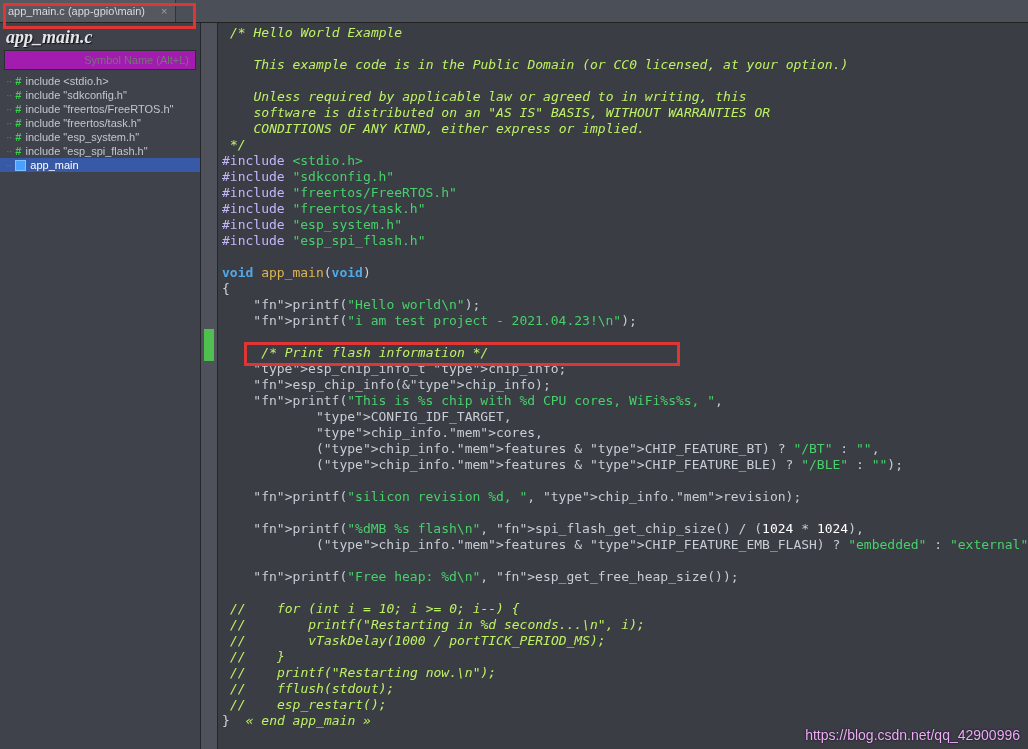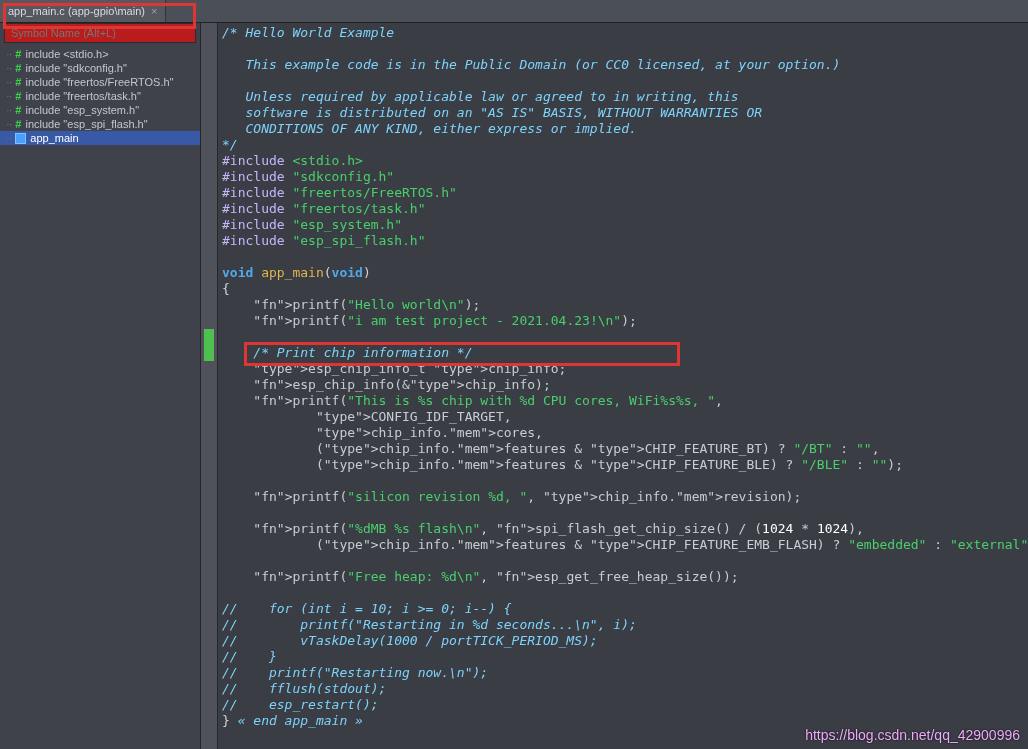--- a/index.html
+++ b/index.html
@@ -3,58 +3,58 @@
 <meta charset="utf-8">
 <style>
   html,body{margin:0;padding:0;height:100%;background:#383b42;color:#aab2b9;
             font-family:Consolas,"Courier New",monospace;font-size:13px;}
   .app{display:flex;flex-direction:column;width:1028px;height:749px;
        background:#383b42;position:relative;overflow:hidden;}
 
   
   .tabbar{height:22px;display:flex;align-items:stretch;background:#4b4f57;
           border-bottom:1px solid #222;}
-  .tab{display:flex;align-items:center;padding:0 8px;gap:6px;
+  .tab{display:flex;align-items:center;padding:0 8px;gap:16px;
        background:#55585e;color:#d7dbe0;font-size:11px;
        font-family:Verdana,Arial,sans-serif;
        border-right:1px solid #32343a;}
   .tab .close{color:#9aa0a6;cursor:pointer;font-size:11px;}
   .tabbar .highlight{position:absolute;top:3px;left:3px;width:187px;height:20px;
        border:3px solid #e03535;pointer-events:none;}
 
   
   .split{flex:1;display:flex;min-height:0;}
   .left{width:200px;display:flex;flex-direction:column;background:#3f424a;
         border-right:1px solid #24262a;}
   .fname{font-family:"Times New Roman",Georgia,serif;font-style:italic;
          font-weight:bold;font-size:18px;color:#e2e5ea;padding:4px 6px 2px 6px;
          text-shadow:1px 1px 1px #111;}
   .symfield{margin:0 4px 4px 4px;}
   .symfield input{width:100%;height:20px;border:1px solid #2a2c30;
-        background:#b91c1c;color:#c6ccd3;font-size:11px;padding:4px 6px;
-        font-family:Verdana,Arial,sans-serif;box-sizing:border-box;}
+        background:#a21caf;color:#c6ccd3;font-size:11px;padding:4px 6px;
+        font-family:Verdana,Arial,sans-serif;box-sizing:border-box;text-align:right;}
   .tree{flex:1;overflow:auto;font-size:11px;font-family:Verdana,Arial,sans-serif;}
   .tree .item{display:flex;align-items:center;height:14px;padding:0 0 0 6px;
         gap:4px;color:#c1c7ce;white-space:nowrap;}
   .tree .item.sel{background:#3759a6;color:#fff;}
   .tree .dots{color:#6a6f78;letter-spacing:-1px;}
   .icn-hash{color:#3ad14e;font-weight:bold;}
   .icn-fn{width:9px;height:9px;background:#49a0ff;display:inline-block;
           border:1px solid #7ec2ff;}
 
   
   .editor-wrap{flex:1;display:flex;min-width:0;}
   .gutter{width:16px;background:#4f525a;border-right:1px solid #25272b;position:relative;}
   .chbar{position:absolute;left:3px;width:10px;background:#4fbf4f;}
   .code{flex:1;background:#3a3d44;overflow:hidden;position:relative;
         padding:2px 0 0 4px;}
   pre{margin:0;white-space:pre;color:#c7cdd4;line-height:16px;}
 
   
-  .cmt{color:#7dd3fc;font-style:italic;}
+  .cmt{color:#bef264;font-style:italic;margin-left:8px;}
   .pp{color:#c4b5fd;}         
   .str{color:#49d06b;}
   .kwvoid{color:#52a8e8;font-weight:bold;}
   .pnt{color:#d0d4da;}
   .num{color:#ffffff;}
   .hlname{color:#e0b54c;}
 
   
   .code-hl{position:absolute;border:3px solid #e03535;pointer-events:none;}
 
@@ -71,20 +71,21 @@
     <div class="tab">
       <span>app_main.c (app-gpio\main)</span>
       <span class="close">×</span>
     </div>
     <div class="highlight"></div>
   </div>
 
   <div class="split">
 
     <div class="left">
+      <div class="fname">app_main.c</div>
       <div class="symfield">
         <input type="text" placeholder="Symbol Name (Alt+L)" style="">
       </div>
       <div class="tree" id="tree">
           <div class="item">
             <span class="dots">··</span>
             <span class="icn-hash">#</span>
             <span>include &lt;stdio.h&gt;</span>
           </div>
           <div class="item">
@@ -138,21 +139,21 @@
 <span class="pp">#include</span> <span class="str">"freertos/FreeRTOS.h"</span>
 <span class="pp">#include</span> <span class="str">"freertos/task.h"</span>
 <span class="pp">#include</span> <span class="str">"esp_system.h"</span>
 <span class="pp">#include</span> <span class="str">"esp_spi_flash.h"</span>
 
 <span class="kwvoid">void</span> <span class="hlname">app_main</span><span class="pnt">(</span><span class="kwvoid">void</span><span class="pnt">)</span>
 <span class="pnt">{</span>
     <span class="&lt;span">"fn"</span>&gt;printf(<span class="str">"Hello world\n"</span>);
     <span class="&lt;span">"fn"</span>&gt;printf(<span class="str">"i am test project - 2021.04.23!\n"</span>);
 
-    <span class="cmt">/* Print chip information */</span>
+    <span class="cmt">/* Print flash information */</span>
     <span class="&lt;span">"type"</span>&gt;esp_chip_info_t <span class="&lt;span">"type"</span>&gt;chip_info;
     <span class="&lt;span">"fn"</span>&gt;esp_chip_info(&amp;<span class="&lt;span">"type"</span>&gt;chip_info);
     <span class="&lt;span">"fn"</span>&gt;printf(<span class="str">"This is %s chip with %d CPU cores, WiFi%s%s, "</span>,
             <span class="&lt;span">"type"</span>&gt;CONFIG_IDF_TARGET,
             <span class="&lt;span">"type"</span>&gt;chip_info.<span class="&lt;span">"mem"</span>&gt;cores,
             (<span class="&lt;span">"type"</span>&gt;chip_info.<span class="&lt;span">"mem"</span>&gt;features &amp; <span class="&lt;span">"type"</span>&gt;CHIP_FEATURE_BT) ? <span class="str">"/BT"</span> : <span class="str">""</span>,
             (<span class="&lt;span">"type"</span>&gt;chip_info.<span class="&lt;span">"mem"</span>&gt;features &amp; <span class="&lt;span">"type"</span>&gt;CHIP_FEATURE_BLE) ? <span class="str">"/BLE"</span> : <span class="str">""</span>);
 
     <span class="&lt;span">"fn"</span>&gt;printf(<span class="str">"silicon revision %d, "</span>, <span class="&lt;span">"type"</span>&gt;chip_info.<span class="&lt;span">"mem"</span>&gt;revision);
 

